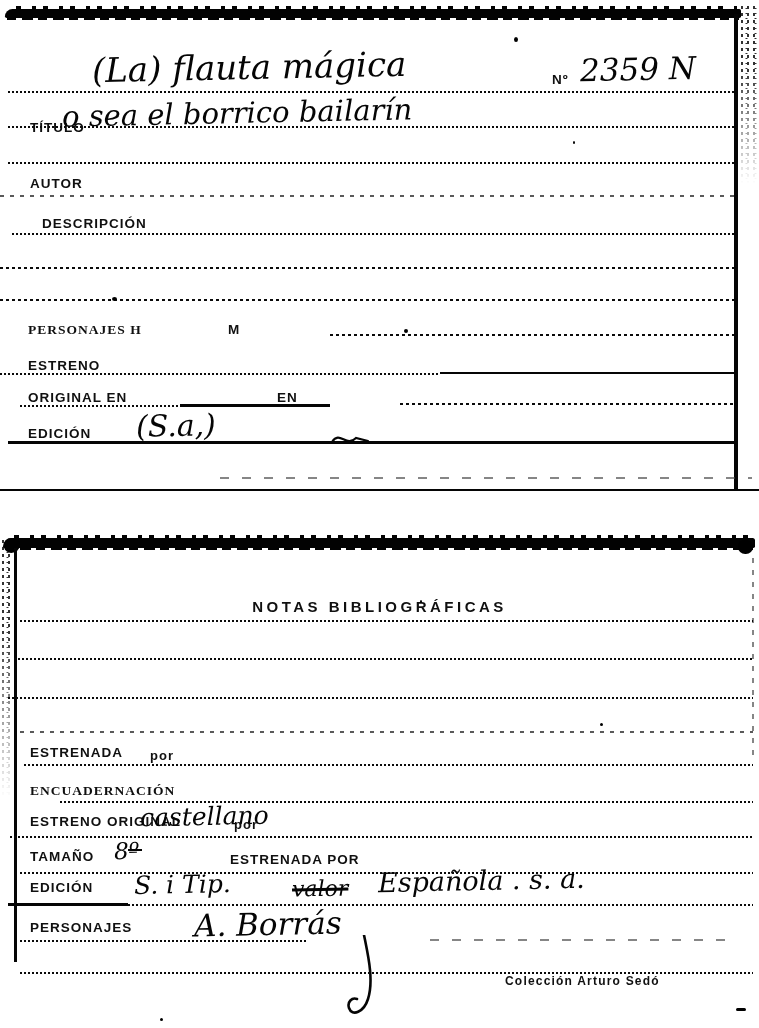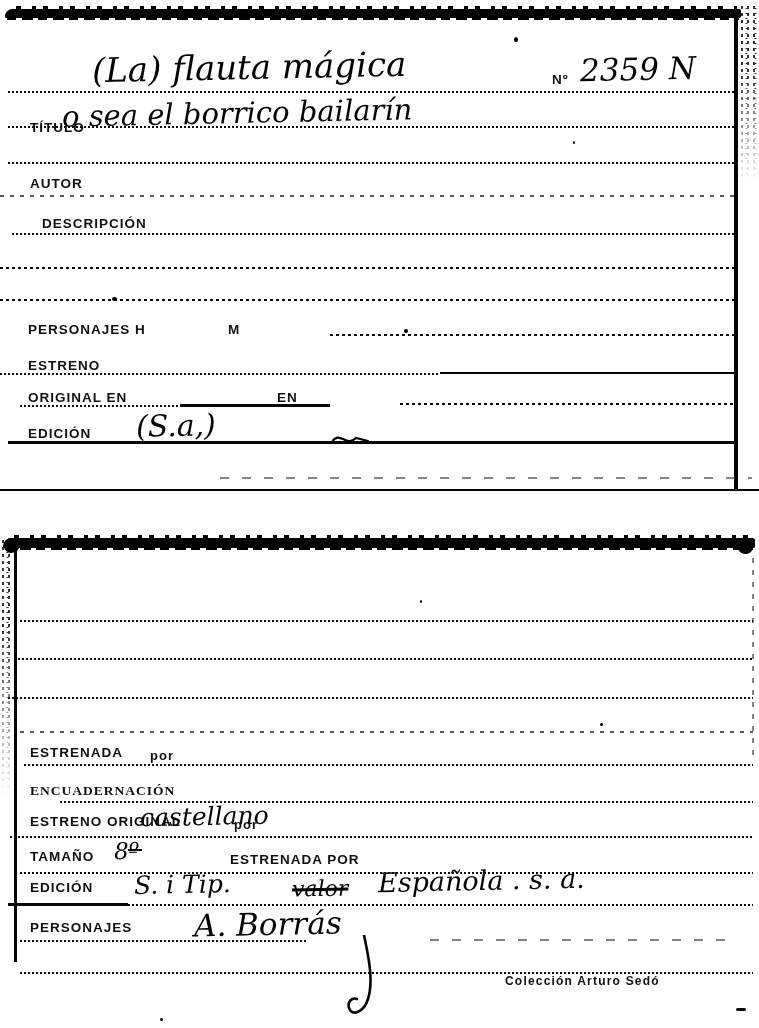--- a/index.html
+++ b/index.html
@@ -72,21 +72,21 @@
     <div class="dotline fine" style="left:8px;top:162px;width:726px;"></div>
 
     <div class="dotline sparse" style="left:0;top:195px;width:734px;"></div>
 
     <div class="label" style="left:30px;top:216px;padding-left:12px;">DESCRIPCIÓN</div>
     <div class="dotline fine" style="left:12px;top:233px;width:722px;"></div>
 
     <div class="dotline" style="left:0;top:267px;width:734px;"></div>
     <div class="dotline" style="left:0;top:299px;width:734px;"></div>
 
-    <div class="label" style="left:28px;top:322px;">PERSONAJES H</div>
+    <div class="label" style="left:28px;top:322px;font-family:Liberation Serif, serif;">PERSONAJES H</div>
     <div class="label" style="left:228px;top:322px;">M</div>
     <div class="dotline" style="left:330px;top:334px;width:404px;"></div>
 
     <div class="label" style="left:28px;top:358px;">ESTRENO</div>
     <div class="dotline fine" style="left:0;top:373px;width:440px;"></div>
     <div class="solidline" style="left:440px;top:372px;width:294px;height:2px;"></div>
 
     <div class="label" style="left:28px;top:390px;">ORIGINAL EN</div>
     <div class="label" style="left:238px;top:390px;margin-left:39px;">EN</div>
     <div class="dotline fine" style="left:20px;top:405px;width:160px;"></div>
@@ -112,20 +112,21 @@
 
   <div class="abs" style="left:0;top:530px;width:759px;height:498px;">
 
     <div class="ragged-bar" style="left:3px;top:8px;width:752px;height:10px;border-radius:10px 3px 2px 2px;"></div>
     <div class="speck" style="left:4px;top:8px;width:16px;height:15px;border-radius:50% 40% 60% 50%;"></div>
     <div class="speck" style="left:738px;top:10px;width:15px;height:14px;border-radius:45% 55% 50% 50%;"></div>
     <div class="vline" style="left:14px;top:18px;width:3px;height:414px;"></div>
     <div class="speckle" style="left:0;top:8px;width:14px;height:260px;"></div>
     <div class="vdash" style="left:752px;top:25px;height:200px;"></div>
 
+    <div class="label" style="left:0;right:0;top:68px;text-align:center;font-size:15px;letter-spacing:3.5px;">NOTAS BIBLIOGRÁFICAS</div>
     <div class="dotline fine" style="left:20px;top:90px;width:733px;"></div>
 
     <div class="dotline fine" style="left:14px;top:128px;width:739px;"></div>
     <div class="dotline fine" style="left:8px;top:167px;width:745px;"></div>
     <div class="dotline sparse" style="left:20px;top:201px;width:733px;"></div>
 
     <div class="label" style="left:30px;top:215px;">ESTRENADA</div>
     <div class="label lc" style="left:150px;top:218px;">por</div>
     <div class="dotline fine" style="left:24px;top:234px;width:729px;"></div>
 

